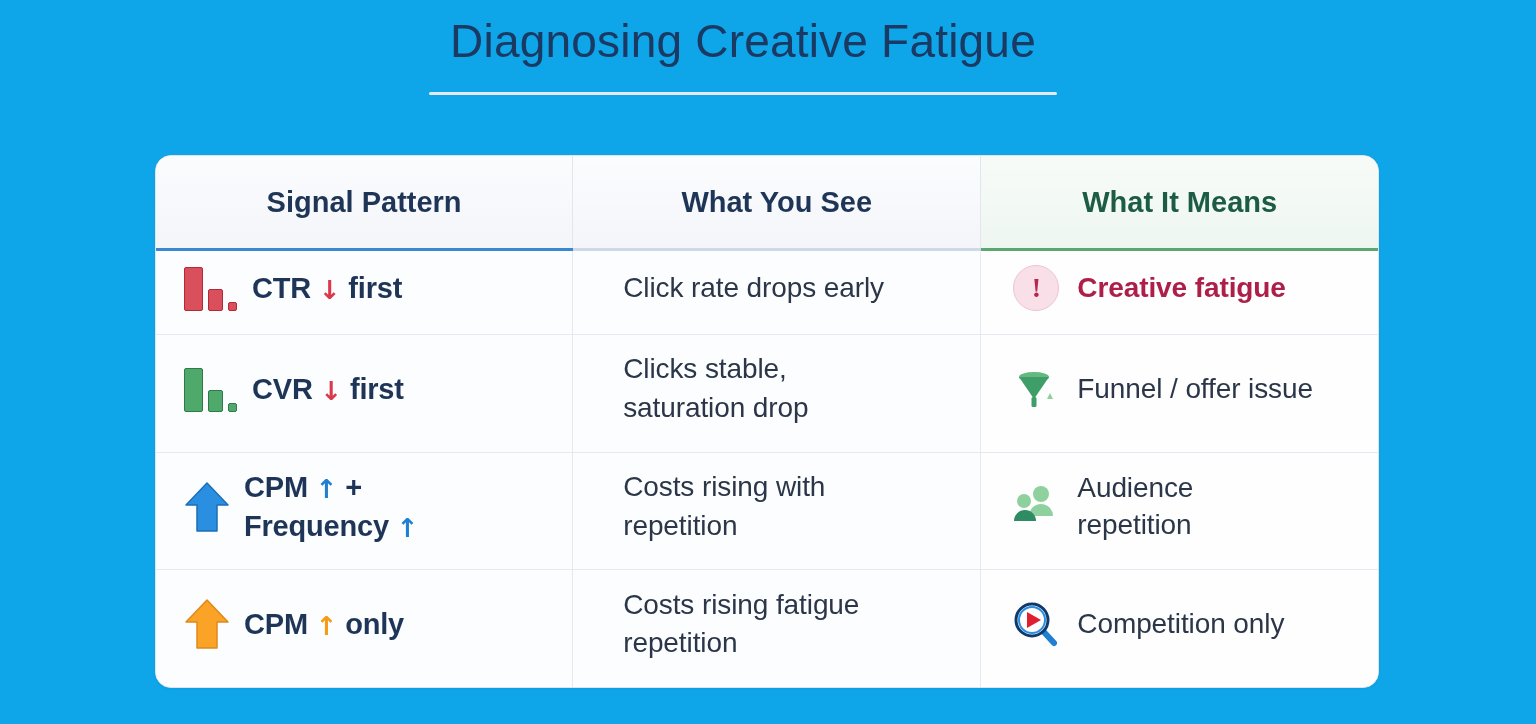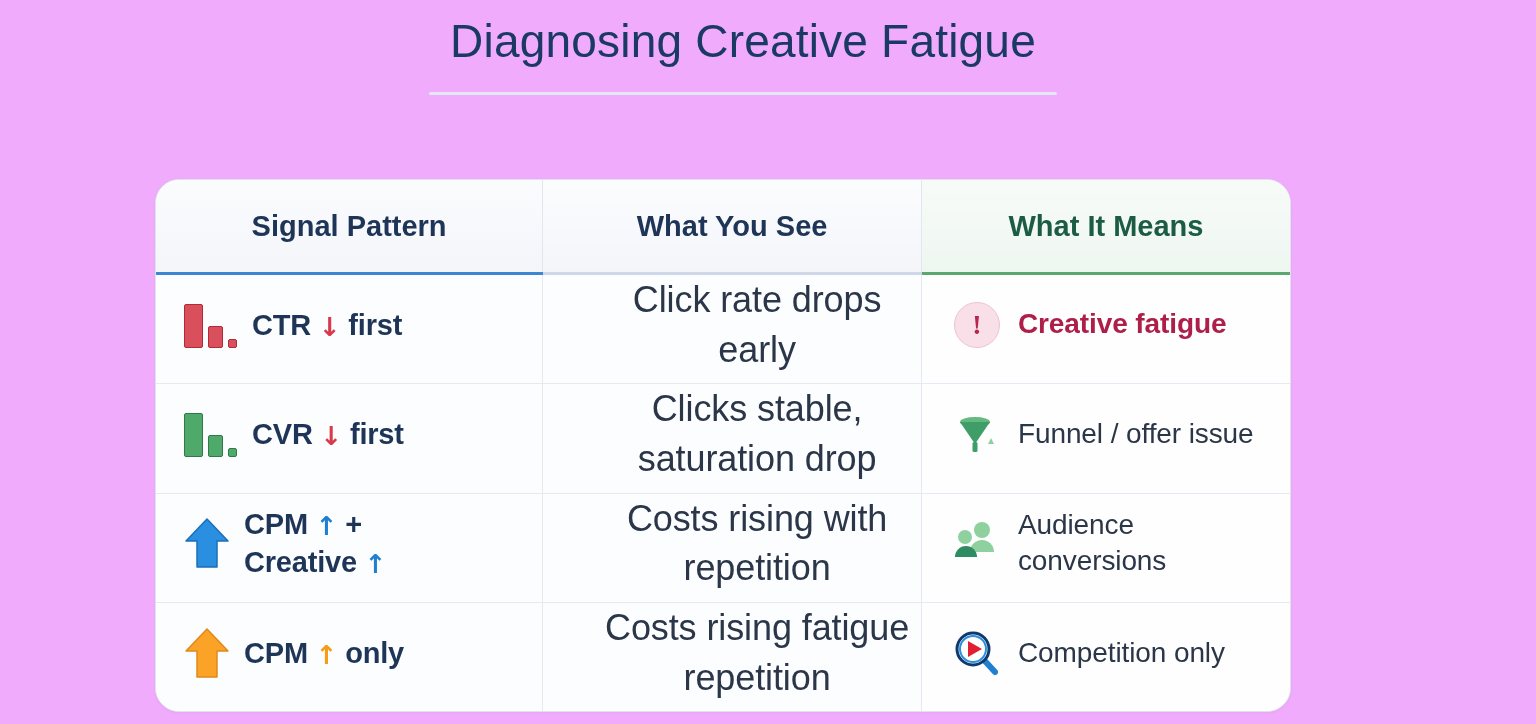--- a/index.html
+++ b/index.html
@@ -12,21 +12,21 @@
     background: #ffffff;
     font-family: "Liberation Sans", sans-serif;
     -webkit-font-smoothing: antialiased;
     overflow: hidden;
   }
 
   .page {
     position: relative;
     width: 1536px;
     height: 724px;
-    background: #f0abfc;
+    background: #0ea5e9;
   }
 
   
   .title-block {
     position: absolute;
     left: 0;
     top: 14px;
     width: 1486px;
     text-align: center;
   }
@@ -45,29 +45,28 @@
     margin: 23px auto 0 auto;
     background: #e4e8f2;
     border-radius: 2px;
   }
 
   
   .table-wrap {
     position: absolute;
     left: 155px;
     top: 155px;
-    width: 1136px;
+    width: 1224px;
     height: 533px;
     background: #ffffff;
     border: 1px solid #dfe3ec;
-    border-radius: 24px;
+    border-radius: 16px;
     box-shadow: 0 1px 3px rgba(30, 45, 80, 0.05);
     box-sizing: border-box;
     overflow: hidden;
-    margin-top: 24px;
   }
 
   table.matrix {
     width: 100%;
     height: 100%;
     border-collapse: collapse;
     table-layout: fixed;
   }
 
   col.c1 { width: 34.1%; }
@@ -176,26 +175,25 @@
     color: #2b3649;
     line-height: 1.3;
     letter-spacing: -0.1px;
   }
   .meaning-text.strong {
     font-weight: 700;
     color: #ad1f48;
     text-align: center;
   }
   .see-text {
-    font-size: 36px;
+    font-size: 28px;
     color: #2b3649;
     line-height: 1.38;
     letter-spacing: -0.1px;
     padding-left: 22px;
-    text-align: center;
   }
 
   .icon-slot {
     width: 54px;
     height: 52px;
     flex: 0 0 auto;
     display: flex;
     align-items: center;
     justify-content: center;
   }
@@ -310,41 +308,41 @@
             <div class="cell-inner">
               <span class="block-arrow">
                 <svg width="46" height="52" viewBox="0 0 46 52">
                   <path d="M23 2 L44 24 L33 24 L33 50 L13 50 L13 24 L2 24 Z" fill="#2a8fe0" stroke="#1b6fb8" stroke-width="1.5" stroke-linejoin="round"></path>
                 </svg>
               </span>
               <span class="signal-text">
                 <span class="lbl">CPM</span>
                 <span class="arrow-glyph arrow-up-blue">↑</span>
                 <span class="lbl">+</span><br>
-                <span class="lbl">Creative</span>
+                <span class="lbl">Frequency</span>
                 <span class="arrow-glyph arrow-up-blue">↑</span>
               </span>
             </div>
           </td>
           <td>
             <div class="see-text" style="white-space:pre-line">Costs rising with
 repetition</div>
           </td>
           <td class="col3">
             <div class="cell-inner">
               <span class="icon-slot">
                 <svg width="50" height="46" viewBox="0 0 50 46">
                   <circle cx="30" cy="10" r="8" fill="#8fd19e"></circle>
                   <path d="M18 32 a12 12 0 0 1 24 0 Z" fill="#8fd19e"></path>
                   <circle cx="13" cy="17" r="7" fill="#8fd19e"></circle>
                   <path d="M3 37 a11 11 0 0 1 22 0 Z" fill="#2e8b62"></path>
                 </svg>
               </span>
               <span class="meaning-text" style="white-space:pre-line">Audience
-conversions</span>
+repetition</span>
             </div>
           </td>
         </tr>
 
         <tr>
           <td>
             <div class="cell-inner">
               <span class="block-arrow">
                 <svg width="46" height="52" viewBox="0 0 46 52">
                   <path d="M23 2 L44 24 L33 24 L33 50 L13 50 L13 24 L2 24 Z" fill="#fba326" stroke="#e0891a" stroke-width="1.5" stroke-linejoin="round"></path>

